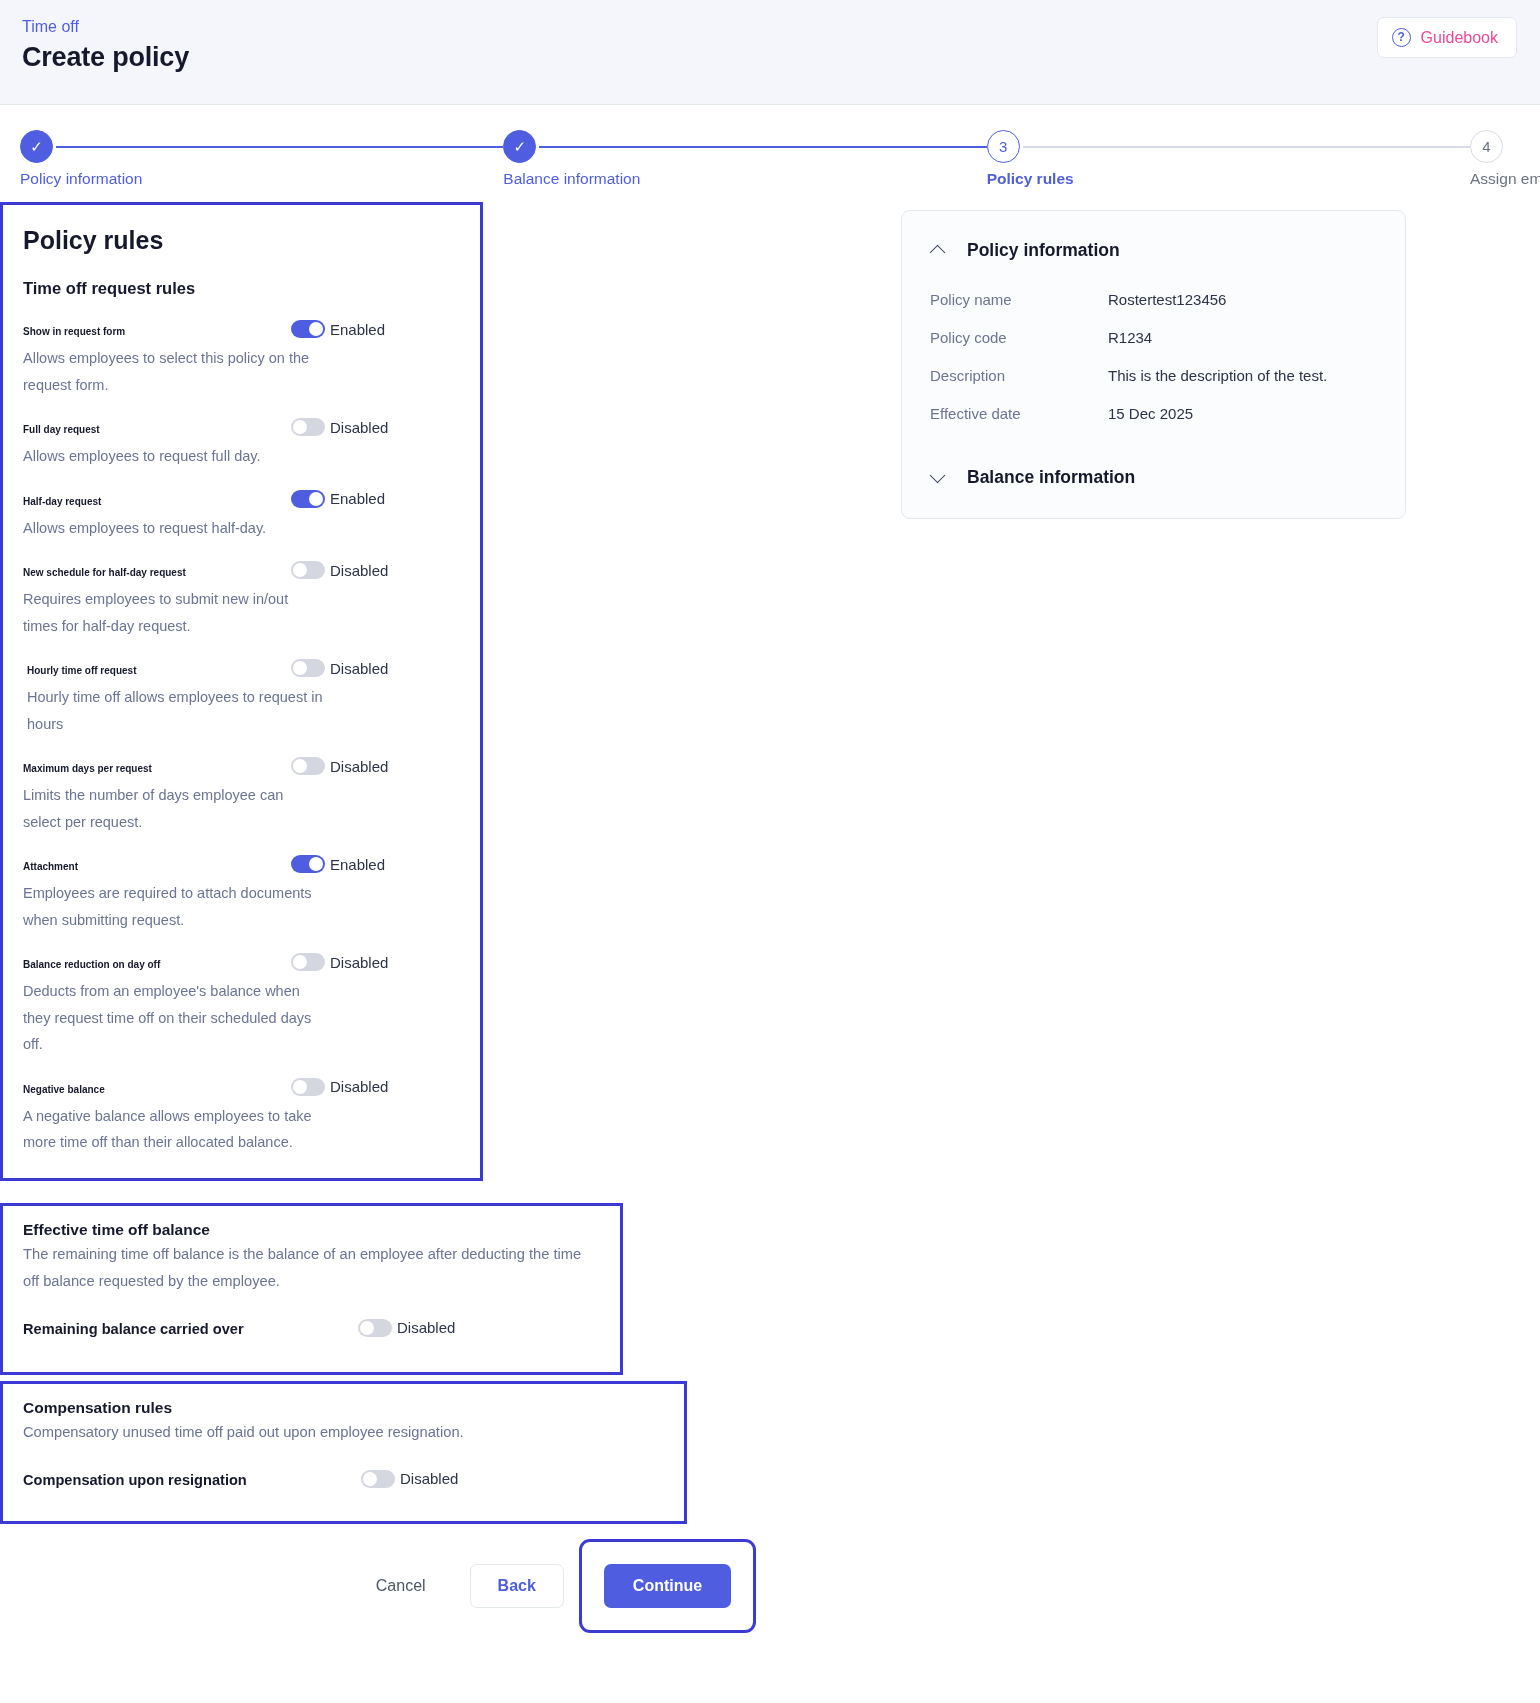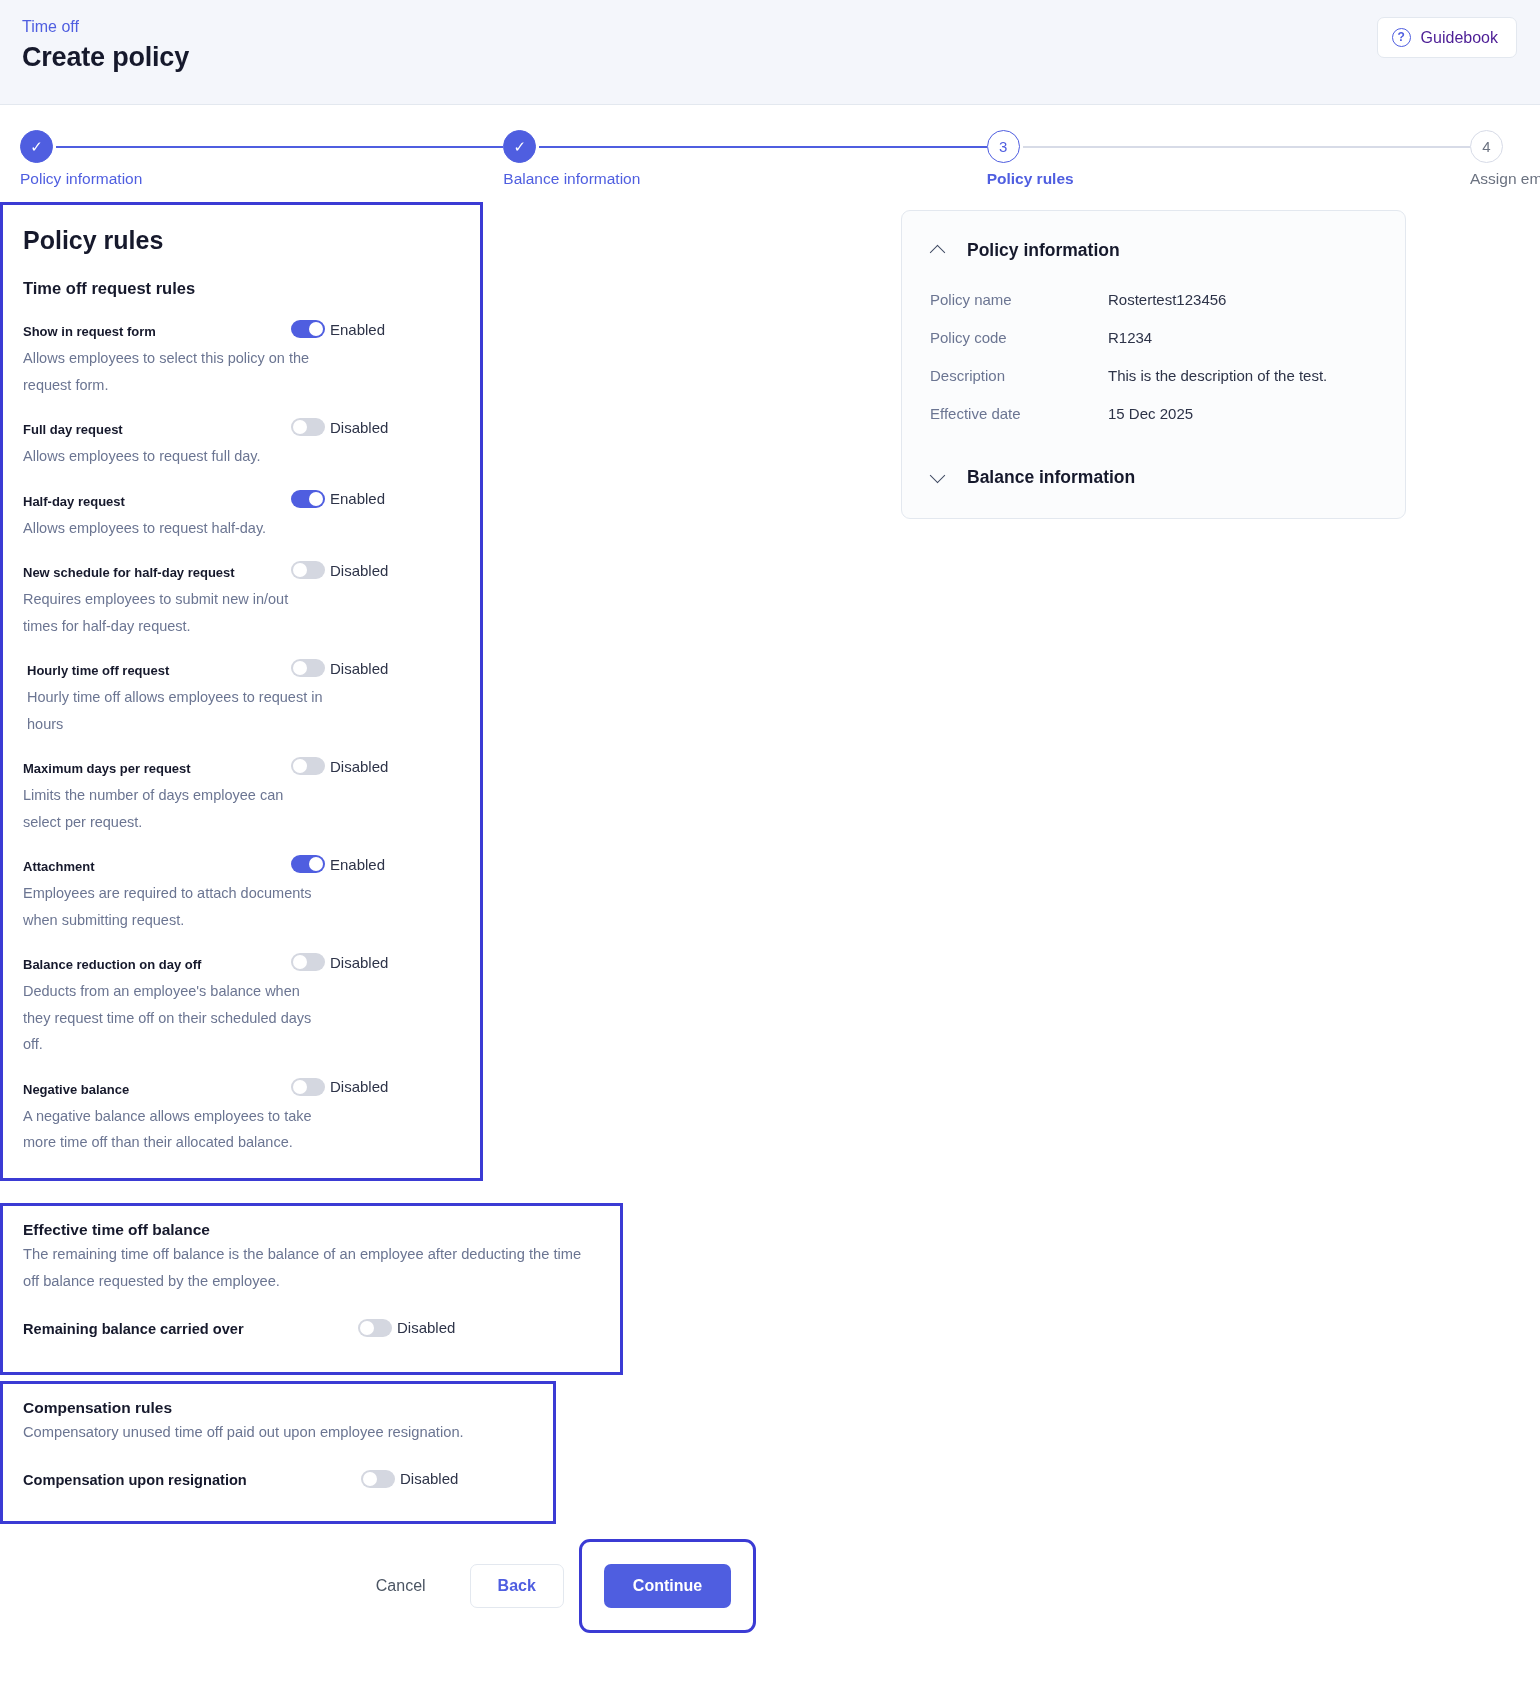--- a/index.html
+++ b/index.html
@@ -49,21 +49,21 @@
   .guidebook-btn .q-icon {
     width: 19px; height: 19px;
     border: 1.6px solid #4f5ee0;
     border-radius: 50%;
     color: #4f5ee0;
     font-size: 12px;
     line-height: 16px;
     text-align: center;
     font-weight: bold;
   }
-  .guidebook-label { color: #4c1d95; font-size: 16px; font-weight: 500; }
+  .guidebook-label { color: #ec4899; font-size: 16px; font-weight: 500; }
 
   
   .stepper {
     position: relative;
     height: 97px;
     padding: 25px 0 0 0;
   }
   .steps-row {
     display: flex;
     align-items: flex-start;
@@ -117,21 +117,21 @@
   .sub-title {
     font-size: 16.5px;
     font-weight: bold;
     color: #16192c;
     margin-bottom: 24px;
   }
 
   .rule { position: relative; margin-bottom: 22px; }
   .rule.indented { padding-left: 4px; }
   .rule-name {
-    font-size: 13px;
+    font-size: 10px;
     font-weight: bold;
     color: #16192c;
     line-height: 20px;
   }
   .rule-desc {
     font-size: 14.5px;
     color: #6b7592;
     line-height: 26.5px;
     max-width: 300px;
     margin-top: 3px;
@@ -169,21 +169,21 @@
   .rb-title { font-size: 15.5px; font-weight: bold; color: #16192c; }
   .rb-desc {
     font-size: 14.7px; color: #6b7592; line-height: 27px; margin-top: 2px;
     max-width: 590px;
   }
   .rb-row { position: relative; margin-top: 23px; height: 24px; }
   .rb-row .rb-label { font-size: 14.6px; font-weight: bold; color: #16192c; line-height: 22px; }
   .rb-row .toggle-wrap { right: auto; left: 335px; top: 1px; }
 
   
-  .comp-card { width: 556px; padding: 15px 20px 28px 20px; }
+  .comp-card { width: 687px; padding: 15px 20px 28px 20px; }
   .comp-row .toggle-wrap { right: auto; left: 338px; top: 1px; }
 
   
   .footer {
     position: relative;
     margin-top: 30px;
     height: 64px;
     display: flex;
     align-items: center;
     justify-content: center;

